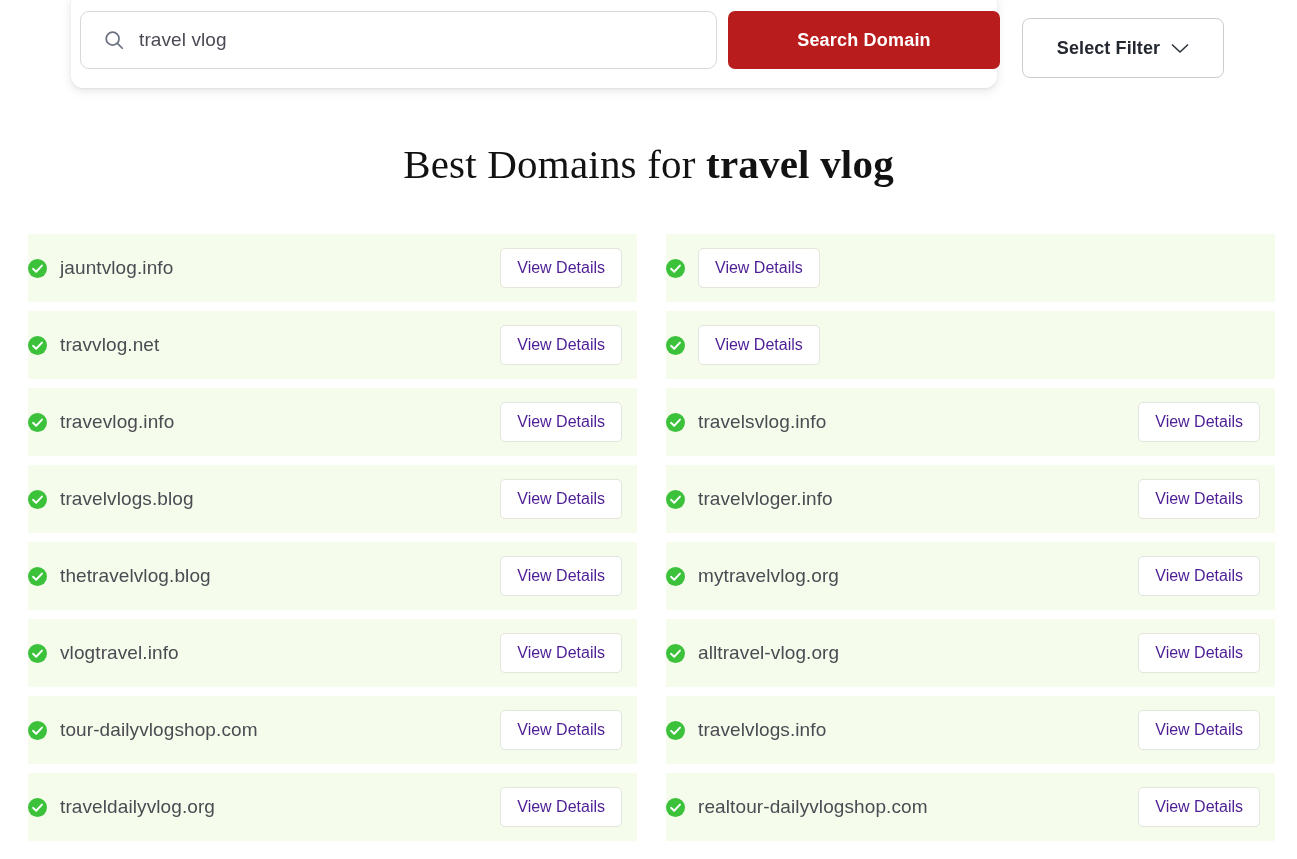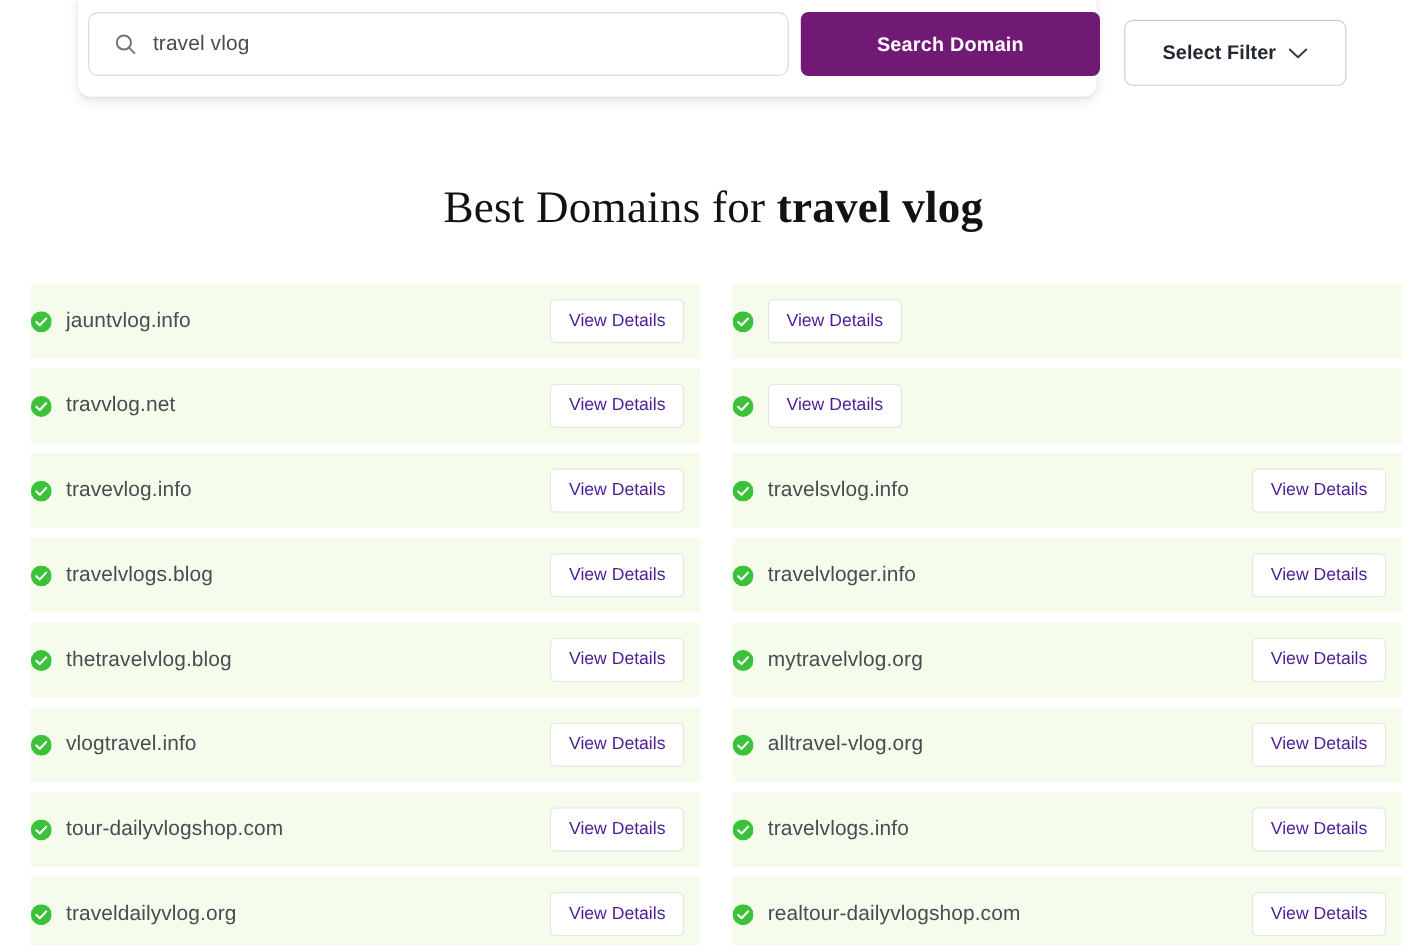--- a/index.html
+++ b/index.html
@@ -64,21 +64,21 @@
     background: transparent;
     letter-spacing: 0.1px;
     caret-color: #333;
     height: 100%;
   }
 
   .search-btn {
     flex: 0 0 272px;
     margin-left: 11px;
     height: 58px;
-    background: #701a75;
+    background: #b91c1c;
     color: #ffffff;
     border: none;
     border-radius: 7px;
     font-family: "Liberation Sans", sans-serif;
     font-size: 18px;
     font-weight: bold;
     letter-spacing: 0.2px;
     cursor: pointer;
   }
 
@@ -107,21 +107,21 @@
 
   .chevron {
     width: 18px;
     height: 11px;
     color: #33383f;
     display: block;
   }
 
   
   .page-heading {
-    margin-top: 68px;
+    margin-top: 44px;
     text-align: center;
     font-family: "Liberation Serif", "DejaVu Serif", serif;
     font-size: 41px;
     font-weight: normal;
     color: #121212;
     letter-spacing: 0.2px;
   }
   .page-heading .kw { font-weight: bold; }
 
   

